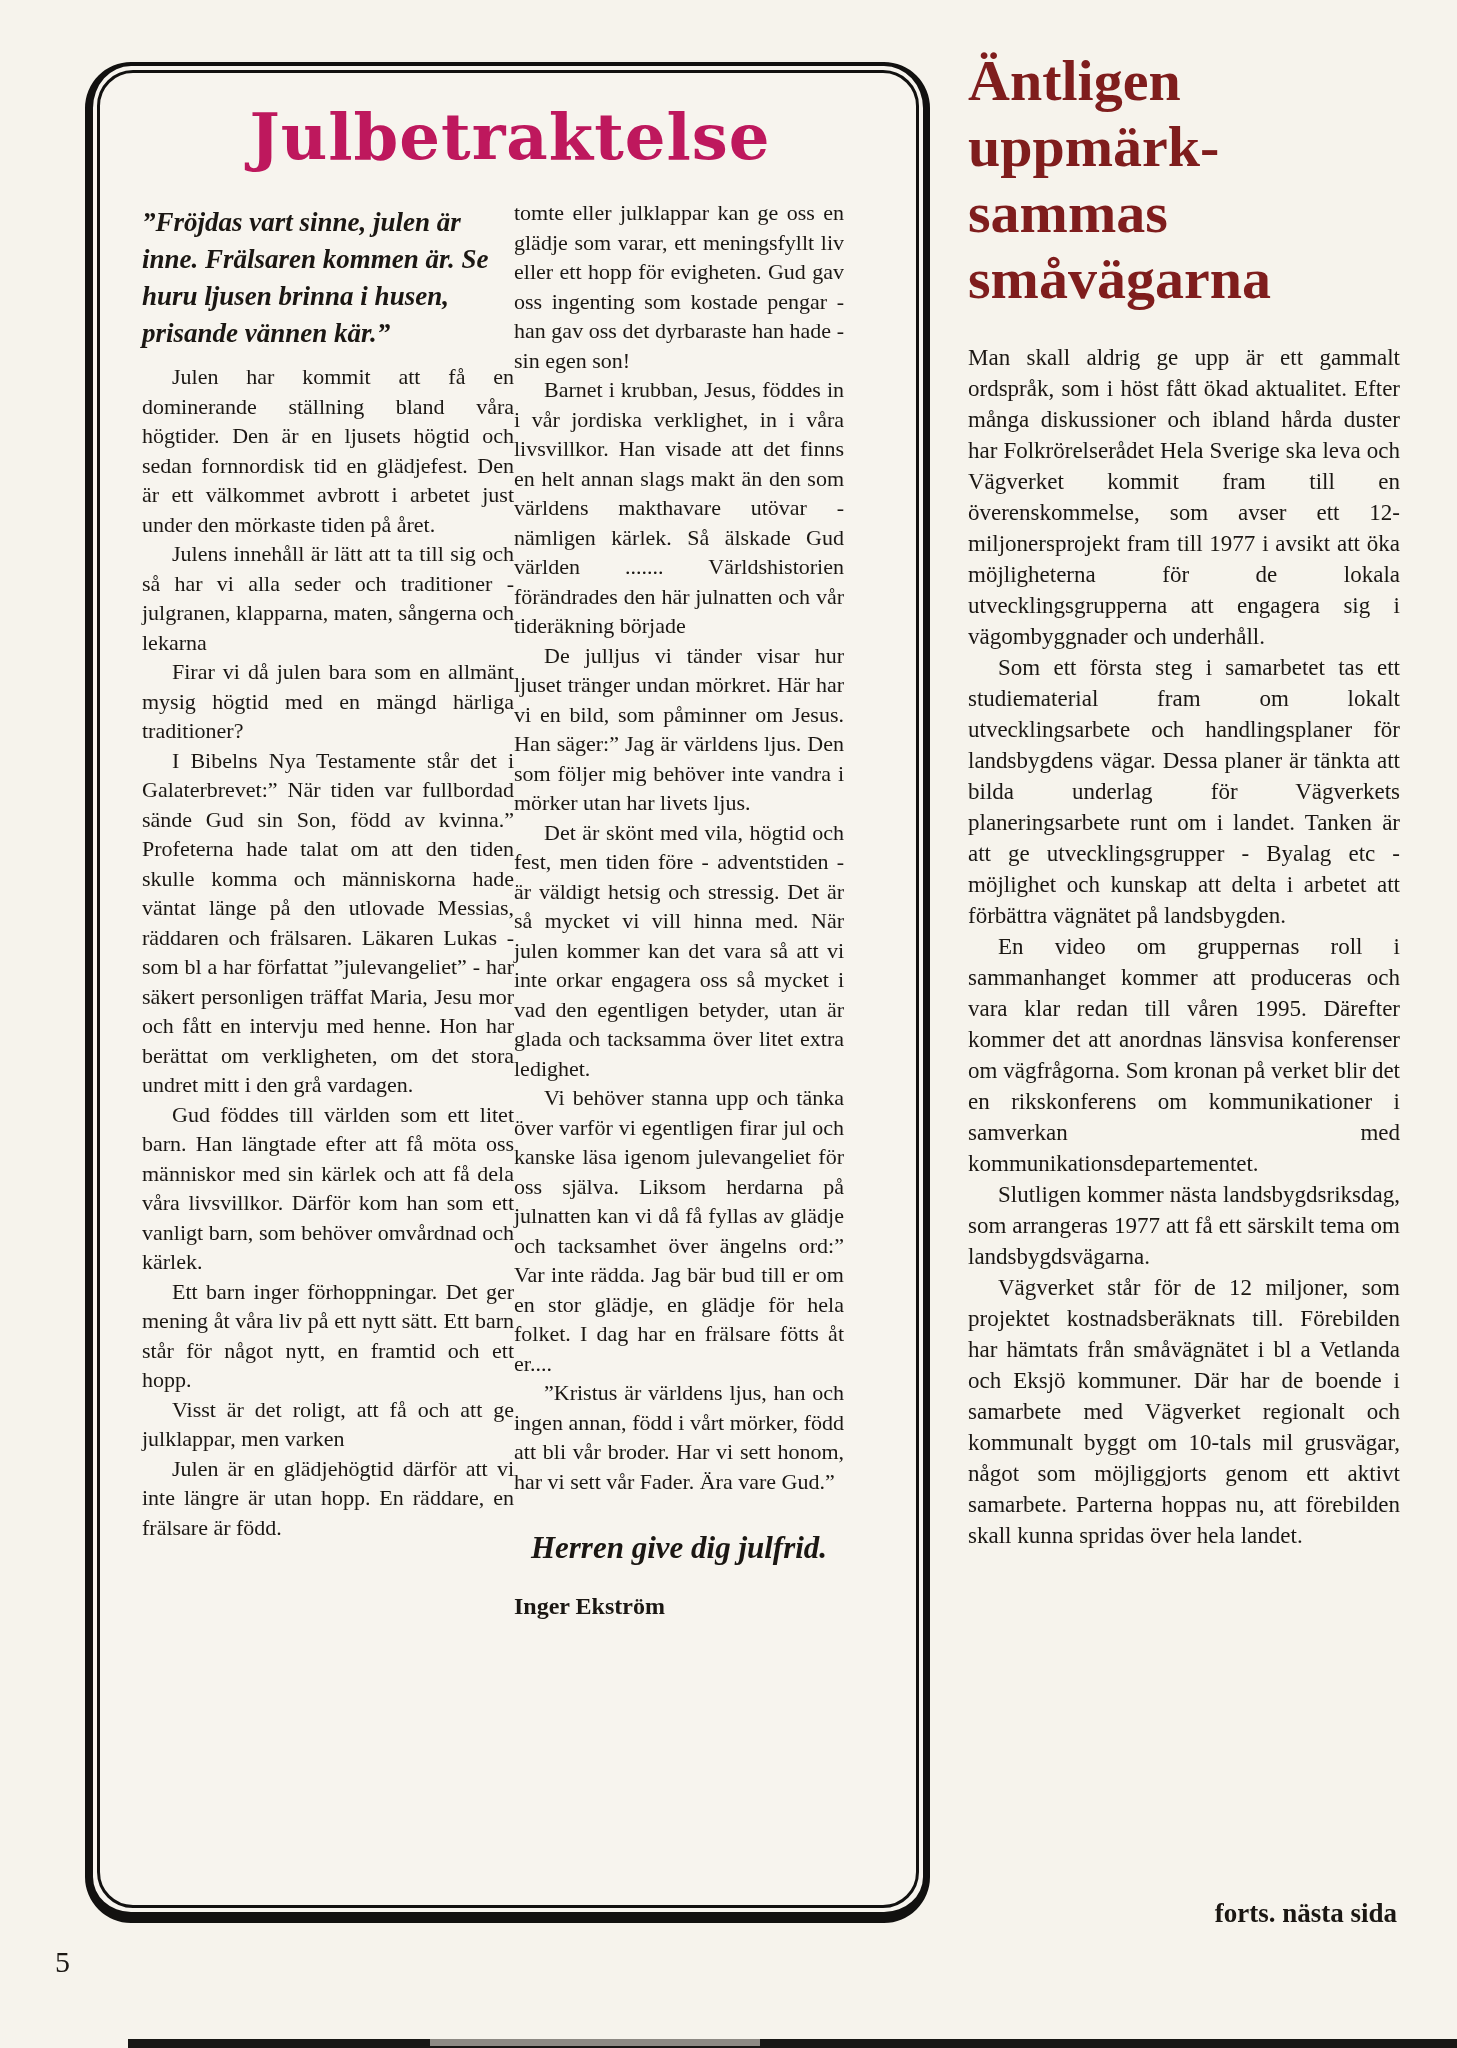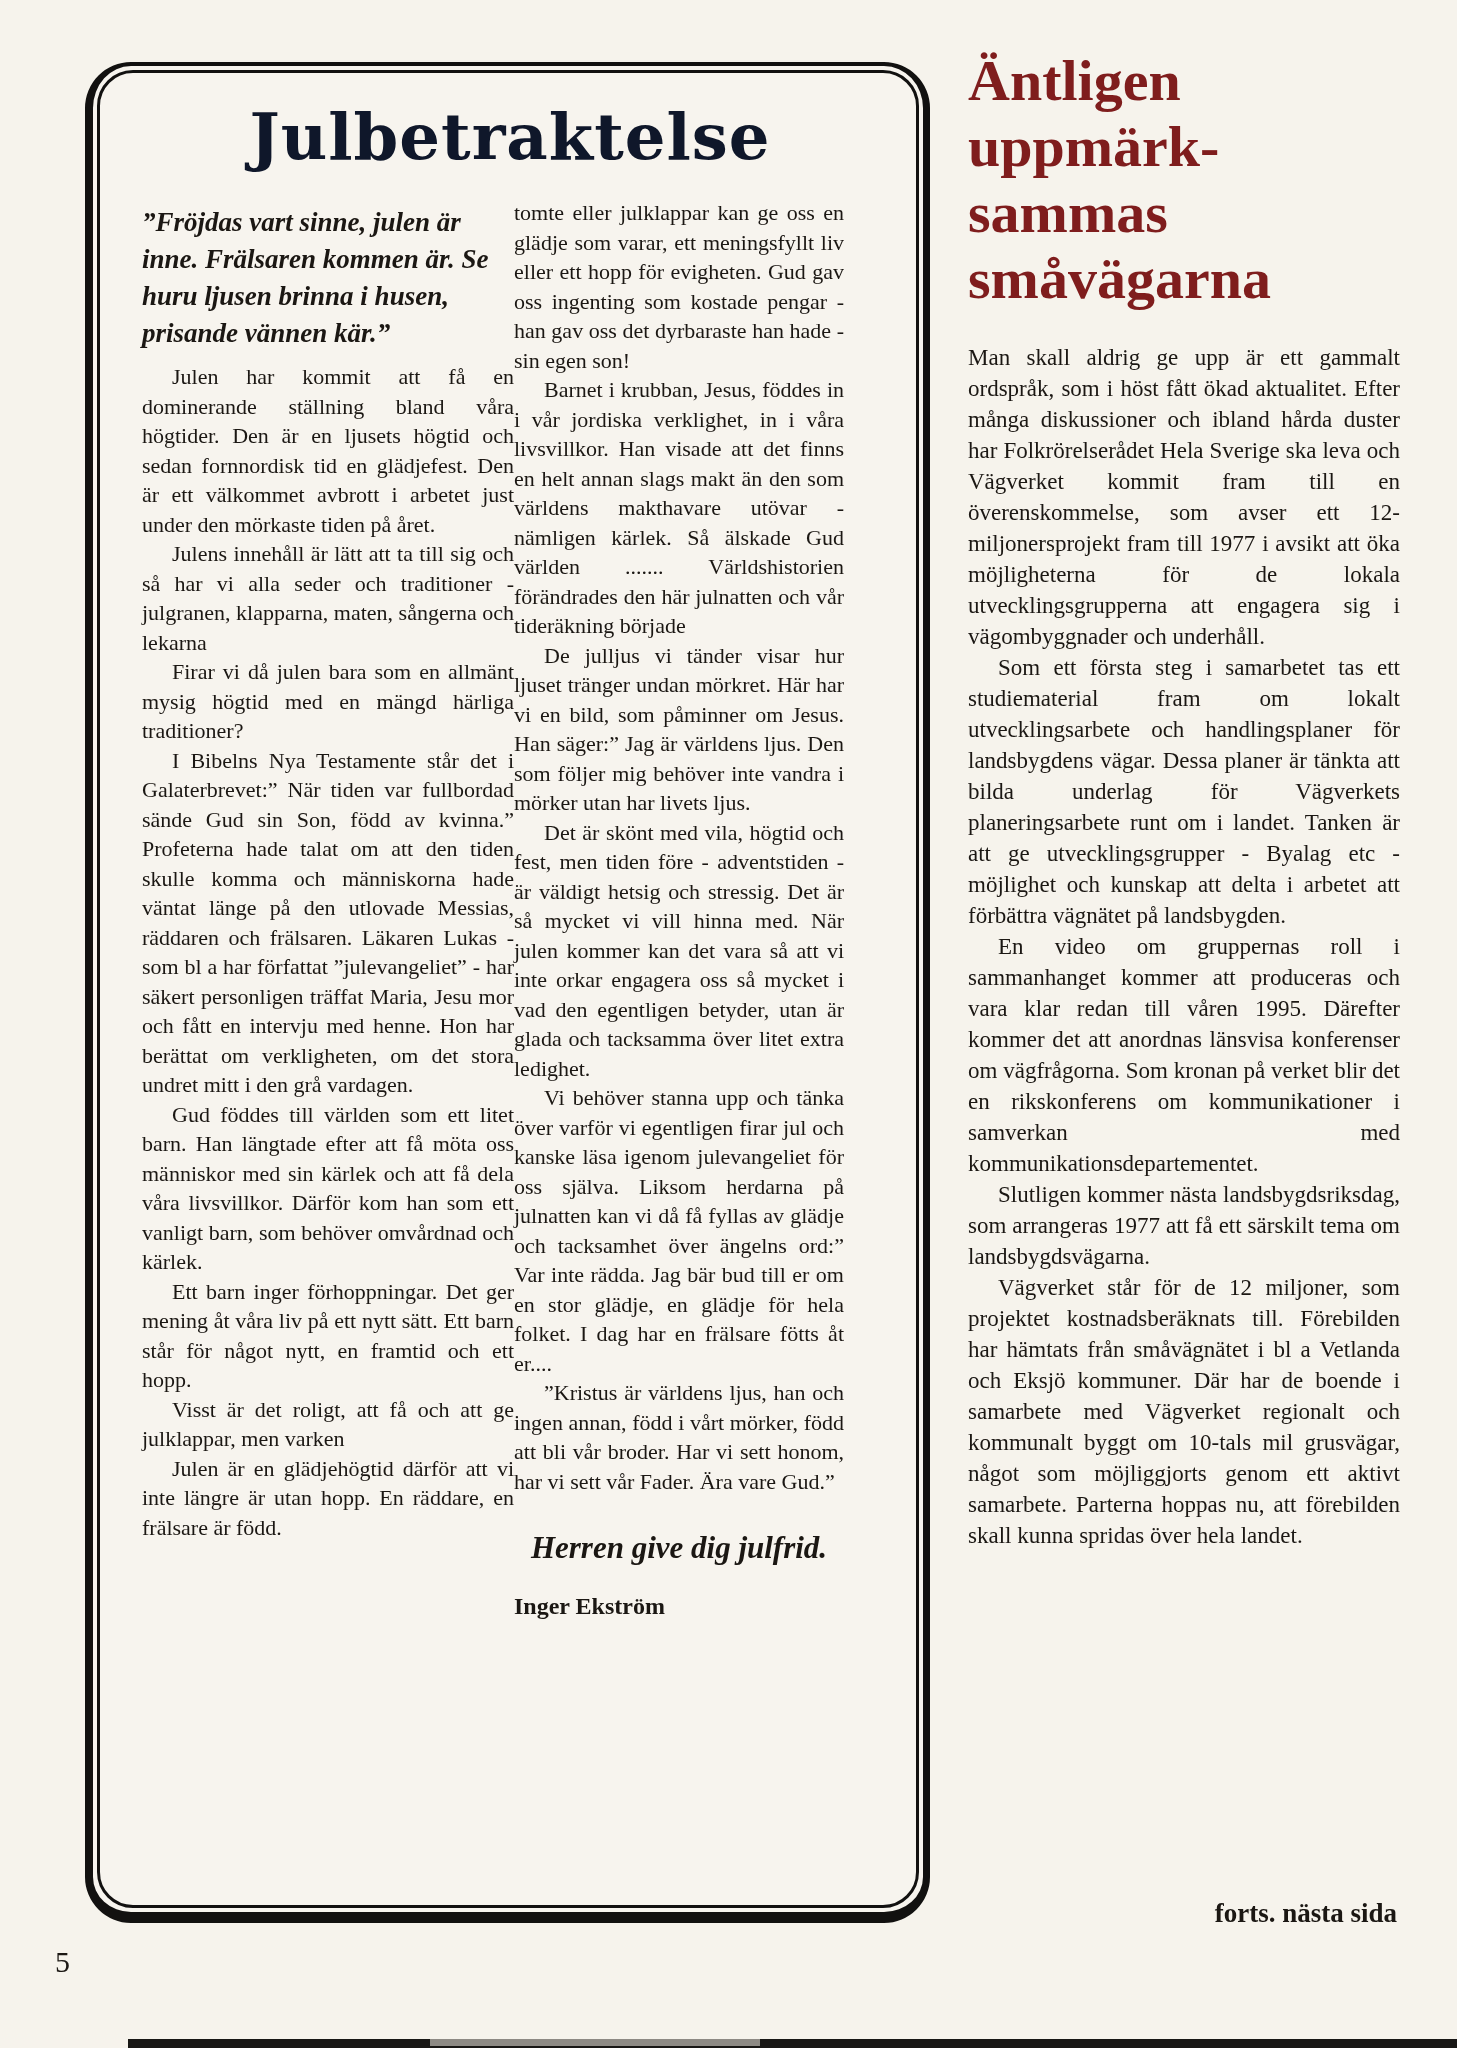--- a/index.html
+++ b/index.html
@@ -20,21 +20,21 @@
   }
   .frame-inner{
     width:100%;height:100%;box-sizing:border-box;
     border:3px solid #121110;border-radius:36px;
     padding:26px 38px 0 42px;
     overflow:hidden;
   }
   .box-title{
     margin:6px 0 18px 0;text-align:center;
     font-family:"DejaVu Serif", serif;font-weight:bold;
-    font-size:64px;line-height:1.0;letter-spacing:1px;color:#0f172a;
+    font-size:64px;line-height:1.0;letter-spacing:1px;color:#be185d;
   }
   .box-cols{display:flex;margin-top:29px;}
   .col-1{width:372px;flex:0 0 372px;}
   .col-2{width:330px;flex:0 0 330px;}
   .lead{
     font-style:italic;font-weight:bold;
     font-size:27px;line-height:37px;
     margin:6px 0 10px 0;
   }
   .box-cols p{

